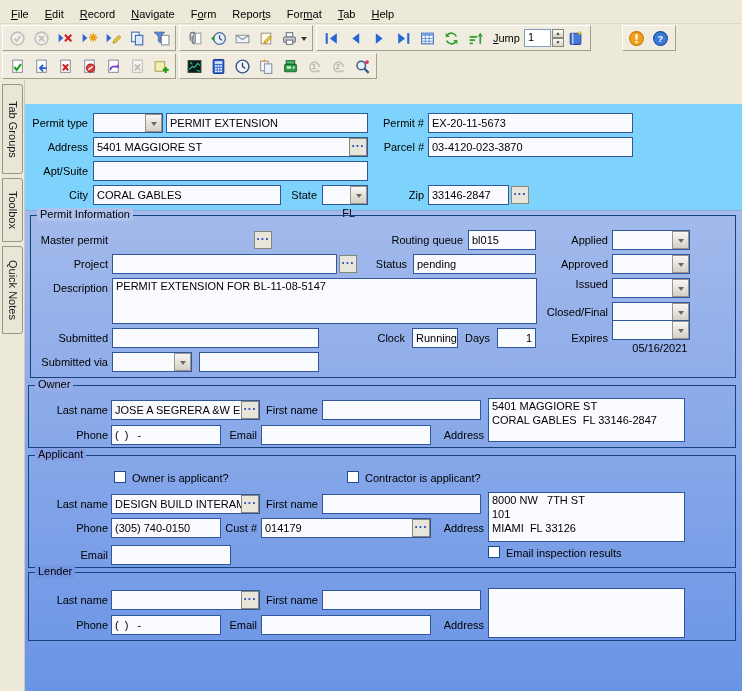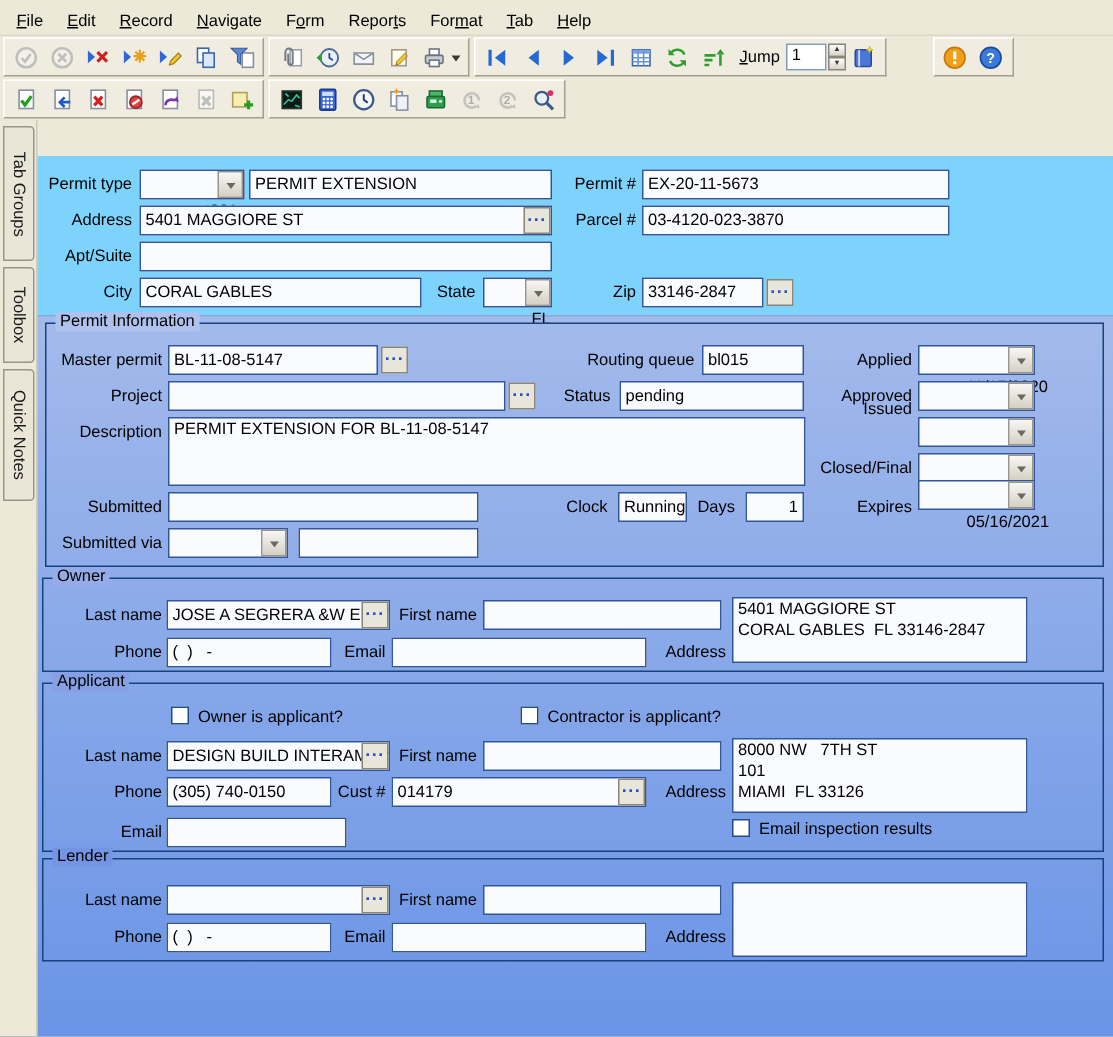--- a/index.html
+++ b/index.html
@@ -46,21 +46,21 @@
   .bluearea { position:absolute; left:0; top:106px; width:717px; height:481px;
               background:linear-gradient(#a3baeb,#6a94e6); border-top:1px solid #8fa6d8; }
   .bottom-edge1 { position:absolute; left:0; bottom:6px; width:717px; height:2px; background:#4a78cc; }
   .bottom-edge2 { position:absolute; left:0; bottom:0; width:717px; height:2px; background:#3a62ae; }
 
   .lbl { position:absolute; height:14px; line-height:14px; text-align:right; white-space:nowrap; }
   .fld { position:absolute; height:20px; line-height:18px; background:#fafbff; border:1px solid #31569b;
          padding:0 3px; white-space:pre; overflow:hidden; }
   .fld.multi { line-height:14px; white-space:pre-wrap; }
   .fld.num { text-align:right; }
-  .combo { position:absolute; height:20px; background:#fafbff; border:1px solid #31569b; line-height:18px; padding:0 13px; white-space:pre; }
+  .combo { position:absolute; height:20px; background:#fafbff; border:1px solid #31569b; line-height:18px; padding:0 1px; white-space:pre; }
   .combo-btn { position:absolute; right:0; top:0; width:17px; height:18px; background:linear-gradient(#f8f7f4,#d4d0c4);
                border:1px solid #9a958a; display:flex; align-items:center; justify-content:center; }
   .combo-btn::after { content:''; width:0; height:0; border:3px solid transparent; border-top:4px solid #6a6a62; margin-top:4px; }
   .dots { position:absolute; width:18px; height:18px; background:#e8e5db; border:1px solid #8a867a;
           color:#2a50bf; font-weight:bold; text-align:center; line-height:9px; font-size:12px; letter-spacing:1px; }
   .dots::after { content:'...'; }
   .grp { position:absolute; border:1px solid #16437e; }
   .grp-title { position:absolute; padding:0 3px; line-height:13px; z-index:2; }
   .cb { position:absolute; width:12px; height:12px; background:#fff; border:1px solid #1a4e8a; }
 </style>
@@ -388,21 +388,20 @@
       <span class="combo-btn"></span>
     </div>
     <div class="lbl" style="left:373px;top:84px;width:26px">Zip</div>
     <div class="fld" style="left:403px;top:81px;width:81px">33146-2847</div>
     <div class="dots" style="left:486px;top:82px"></div>
 
     <div class="grp" style="left:5px;top:111px;width:706px;height:163px"></div>
     <div class="grp-title" style="left:12px;top:104px;background:#aec2ed">Permit Information</div>
 
     <div class="lbl" style="left:6px;top:129px;width:77px">Master permit</div>
-    <div class="fld" style="left:87px;top:126px;width:140px">BL-11-08-5147</div>
     <div class="dots" style="left:229px;top:127px"></div>
     <div class="lbl" style="left:352px;top:129px;width:86px">Routing queue</div>
     <div class="fld" style="left:443px;top:126px;width:68px">bl015</div>
     <div class="lbl" style="left:515px;top:129px;width:68px">Applied</div>
     <div class="combo" style="left:587px;top:126px;width:78px">
       <span>11/17/2020</span>
       <span class="combo-btn"></span>
     </div>
 
     <div class="lbl" style="left:6px;top:153px;width:77px">Project</div>
@@ -411,21 +410,21 @@
     <div class="lbl" style="left:320px;top:153px;width:62px">Status</div>
     <div class="fld" style="left:388px;top:150px;width:123px">pending</div>
     <div class="lbl" style="left:515px;top:153px;width:68px">Approved</div>
     <div class="combo" style="left:587px;top:150px;width:78px">
       <span></span>
       <span class="combo-btn"></span>
     </div>
 
     <div class="lbl" style="left:6px;top:177px;width:77px">Description</div>
     <div class="fld multi" style="left:87px;top:174px;width:425px;height:46px">PERMIT EXTENSION FOR BL-11-08-5147</div>
-    <div class="lbl" style="left:515px;top:162px;width:68px">Issued</div>
+    <div class="lbl" style="left:515px;top:173px;width:68px">Issued</div>
     <div class="combo" style="left:587px;top:174px;width:78px">
       <span></span>
       <span class="combo-btn"></span>
     </div>
     <div class="lbl" style="left:505px;top:201px;width:78px">Closed/Final</div>
     <div class="combo" style="left:587px;top:198px;width:78px">
       <span></span>
       <span class="combo-btn"></span>
     </div>
 

